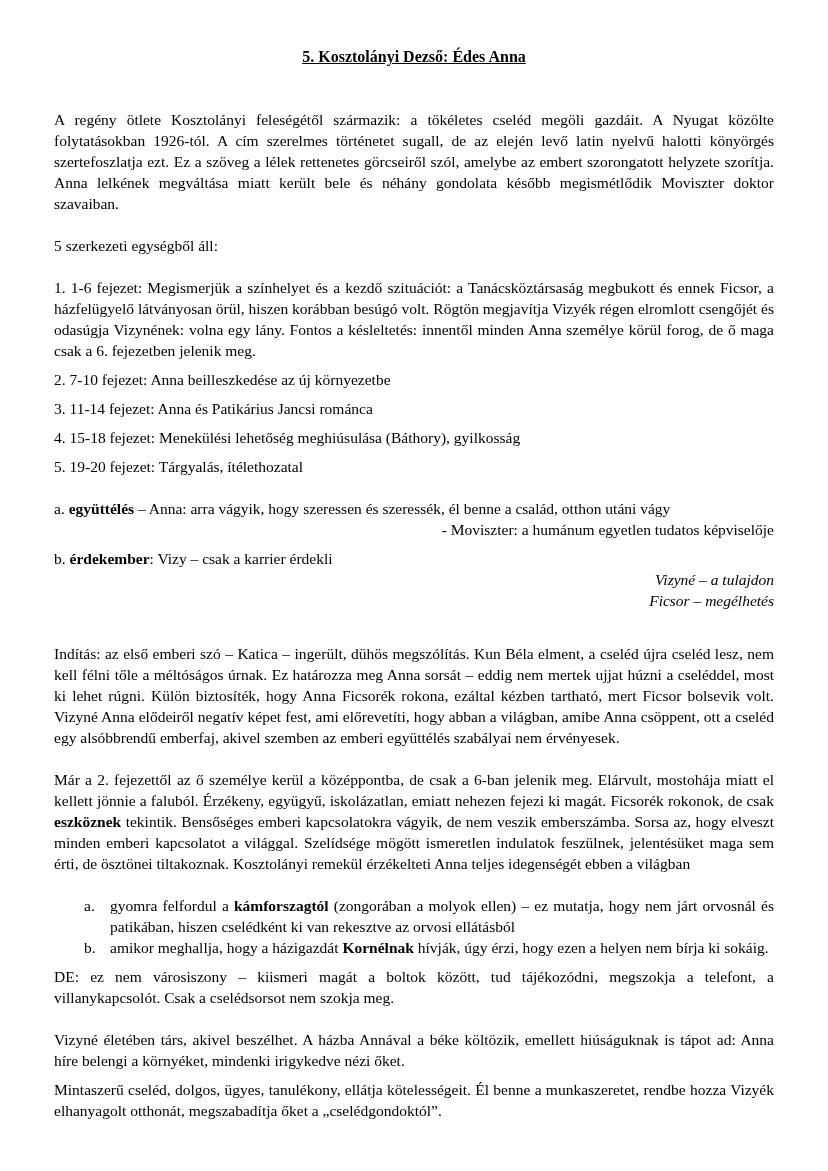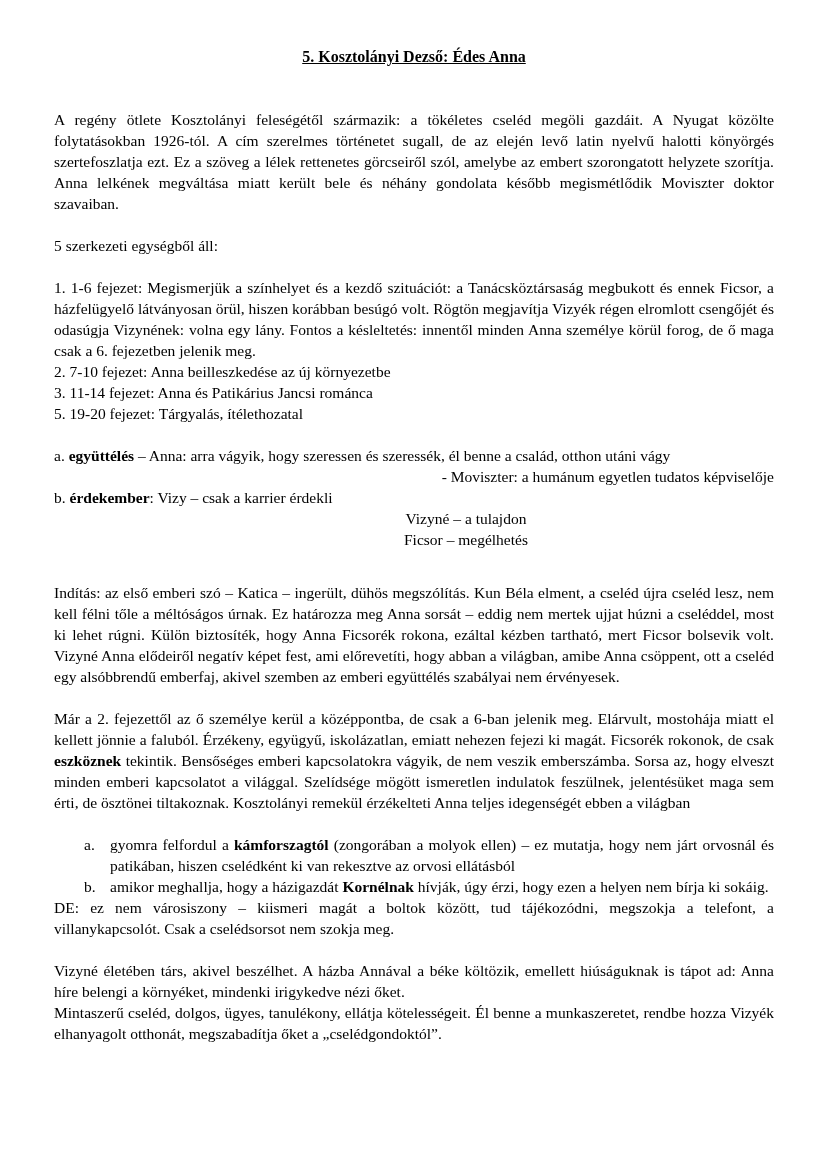--- a/index.html
+++ b/index.html
@@ -15,46 +15,47 @@
     line-height: 21px;
   }
   h1.title {
     font-size: 16px;
     font-weight: 700;
     text-align: center;
     text-decoration: underline;
     margin: 0 0 42px 0;
   }
   p { margin: 0; }
-  .para { text-align: justify; }
+  .para { text-align: justify; margin-top: 8px; }
   .heading { }
   .sp    { margin-bottom: 21px; }
   .sp-lg { margin-bottom: 32px; }
   .indent-1 { padding-left: 82px;  text-align: right; }
-  .indent-2 { padding-left: 104px; text-align: center; }
+  .indent-2 { padding-left: 104px; text-align: right; font-style: italic; }
   .hang { display: flex; }
   .hang .hlabel { flex: 0 0 26px; margin-left: 30px; }
   .hang .htext  { flex: 1; text-align: justify; }
   b { font-weight: 700; }
 </style>
 </head>
 <body>
 
 <div class="page">
 
   <h1 class="title">5. Kosztolányi Dezső: Édes Anna</h1>
 
   <p class="para sp">A regény ötlete Kosztolányi feleségétől származik: a tökéletes cseléd megöli gazdáit. A Nyugat közölte folytatásokban 1926-tól. A cím szerelmes történetet sugall, de az elején levő latin nyelvű halotti könyörgés szertefoszlatja ezt. Ez a szöveg a lélek rettenetes görcseiről szól, amelybe az embert szorongatott helyzete szorítja. Anna lelkének megváltása miatt került bele és néhány gondolata később megismétlődik Moviszter doktor szavaiban.</p>
 
   <p class="heading sp">5 szerkezeti egységből áll:</p>
 
   <div class="sp">
     <p class="para">1. 1-6 fejezet: Megismerjük a színhelyet és a kezdő szituációt: a Tanácsköztársaság megbukott és ennek Ficsor, a házfelügyelő látványosan örül, hiszen korábban besúgó volt. Rögtön megjavítja Vizyék régen elromlott csengőjét és odasúgja Vizynének: volna egy lány. Fontos a késleltetés: innentől minden Anna személye körül forog, de ő maga csak a 6. fejezetben jelenik meg.</p>
     <p class="para">2. 7-10 fejezet: Anna beilleszkedése az új környezetbe</p>
     <p class="para">3. 11-14 fejezet: Anna és Patikárius Jancsi románca</p>
+    <p class="para">4. 15-18 fejezet: Menekülési lehetőség meghiúsulása (Báthory), gyilkosság</p>
     <p class="para">5. 19-20 fejezet: Tárgyalás, ítélethozatal</p>
   </div>
 
   <div class="sp-lg">
     <p class="para"><span>a. </span><b>együttélés</b><span> – Anna: arra vágyik, hogy szeressen és szeressék, él benne a család, otthon utáni vágy</span></p>
     <p class="indent-1">- Moviszter: a humánum egyetlen tudatos képviselője</p>
     <p class="para"><span>b. </span><b>érdekember</b><span>: Vizy – csak a karrier érdekli</span></p>
     <p class="indent-2">Vizyné – a tulajdon</p>
     <p class="indent-2">Ficsor – megélhetés</p>
   </div>

